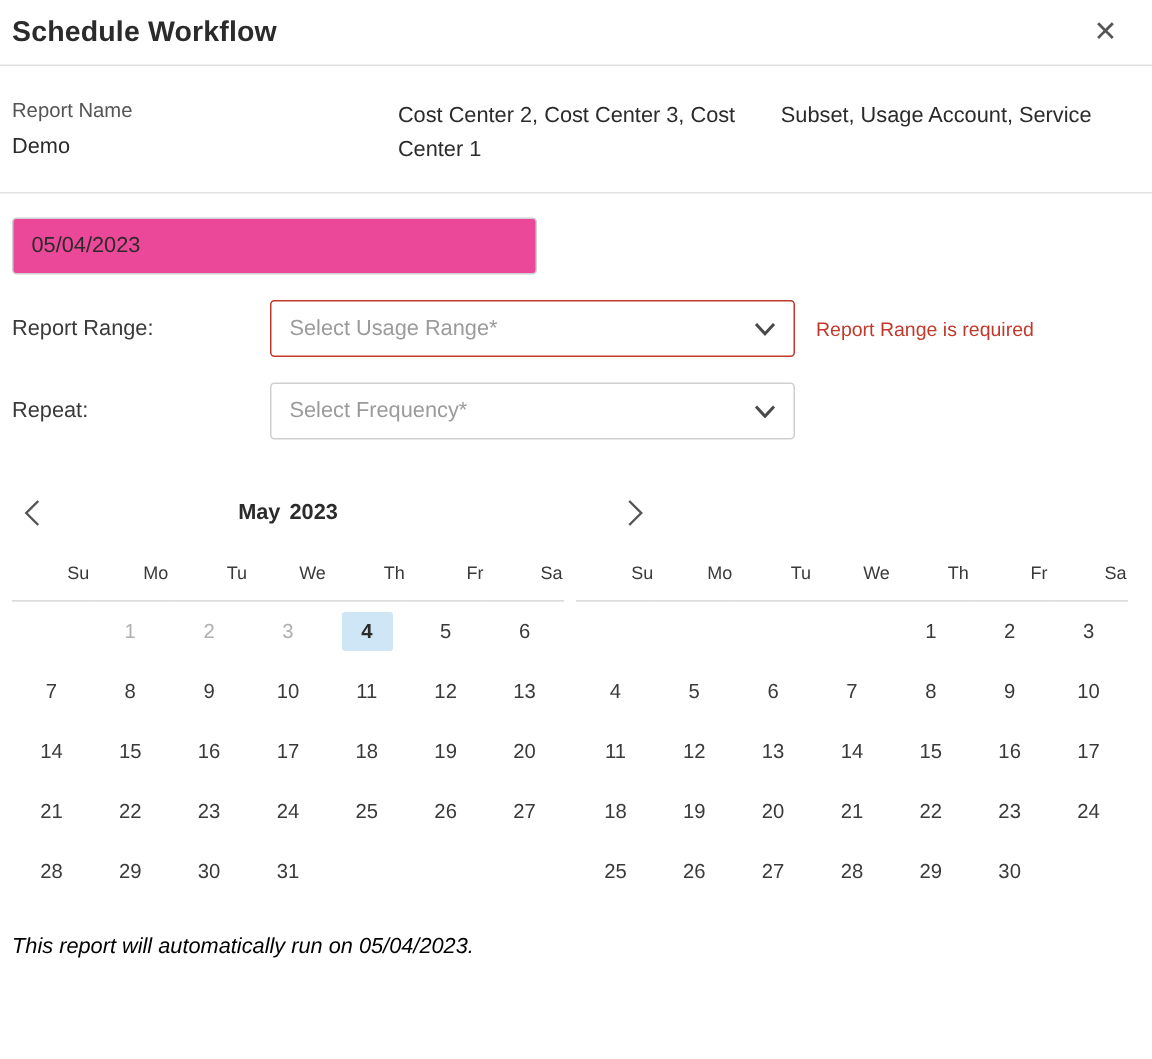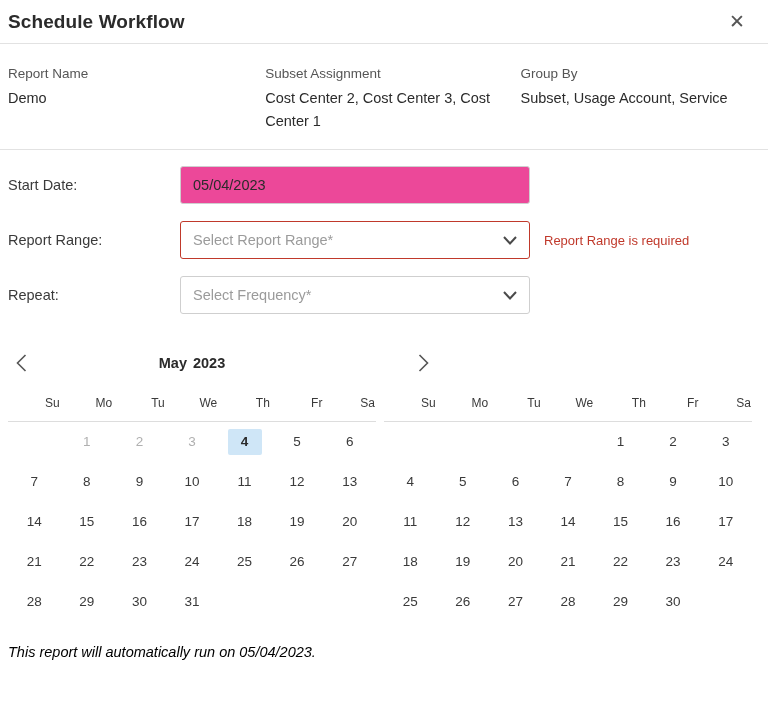--- a/index.html
+++ b/index.html
@@ -224,40 +224,37 @@
     <div class="dialog-title">Schedule Workflow</div>
     <button class="close-btn">✕</button>
   </div>
 
   <div class="summary">
     <div class="summary-col c1">
       <div class="summary-label">Report Name</div>
       <div class="summary-value">Demo</div>
     </div>
     <div class="summary-col c2">
-      <div class="summary-label">Subset Assignment</div>
       <div class="summary-value">Cost Center 2, Cost Center 3, Cost Center 1</div>
     </div>
     <div class="summary-col c3">
-      <div class="summary-label">Group By</div>
       <div class="summary-value">Subset, Usage Account, Service</div>
     </div>
   </div>
 
   <div class="form">
 
     <div class="form-row">
-      <div class="form-label">Start Date:</div>
       <input class="text-input" type="text" value="05/04/2023" style="">
     </div>
 
     <div class="form-row">
       <div class="form-label">Report Range:</div>
       <div class="select-wrap">
-        <div class="select-box error">Select Report Range*</div>
+        <div class="select-box error">Select Usage Range*</div>
         <span class="caret">
           <svg width="14" height="9" viewBox="0 0 14 9">
               <path d="M1 1 L7 7.5 L13 1" fill="none" stroke="#4a4a4a" stroke-width="2"></path>
             </svg>
         </span>
       </div>
       <div class="error-text">Report Range is required</div>
     </div>
 
     <div class="form-row">

